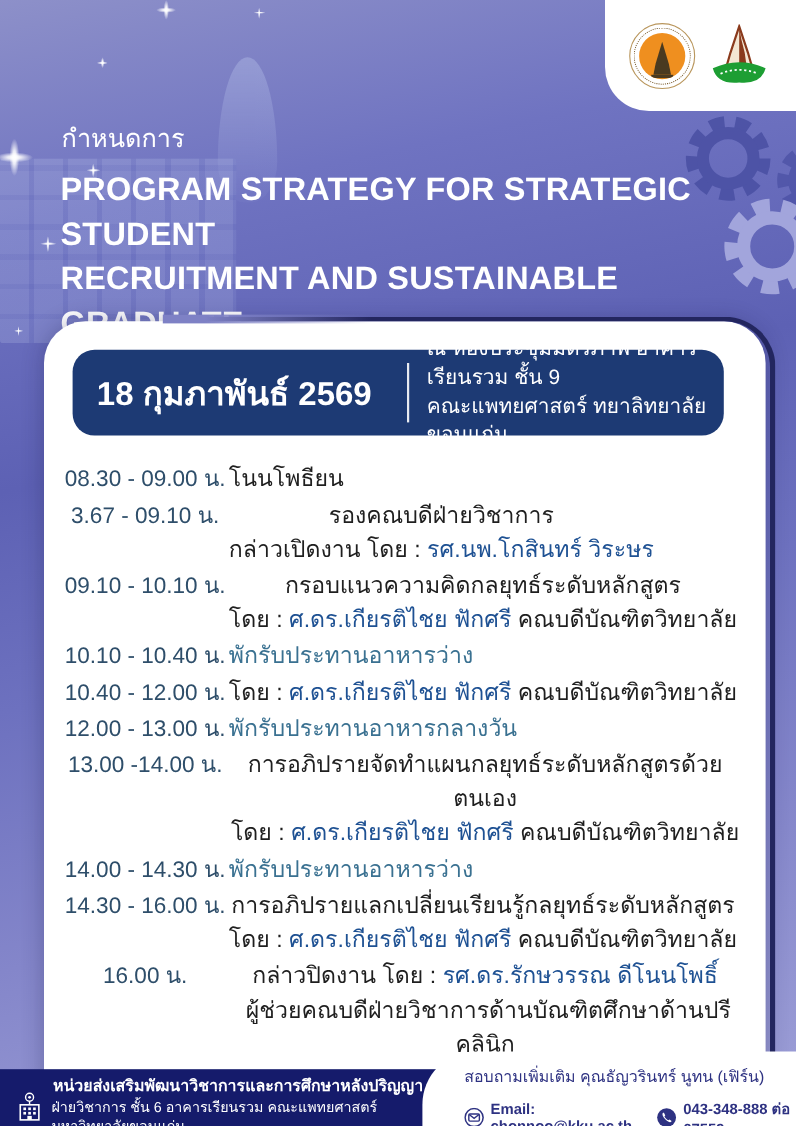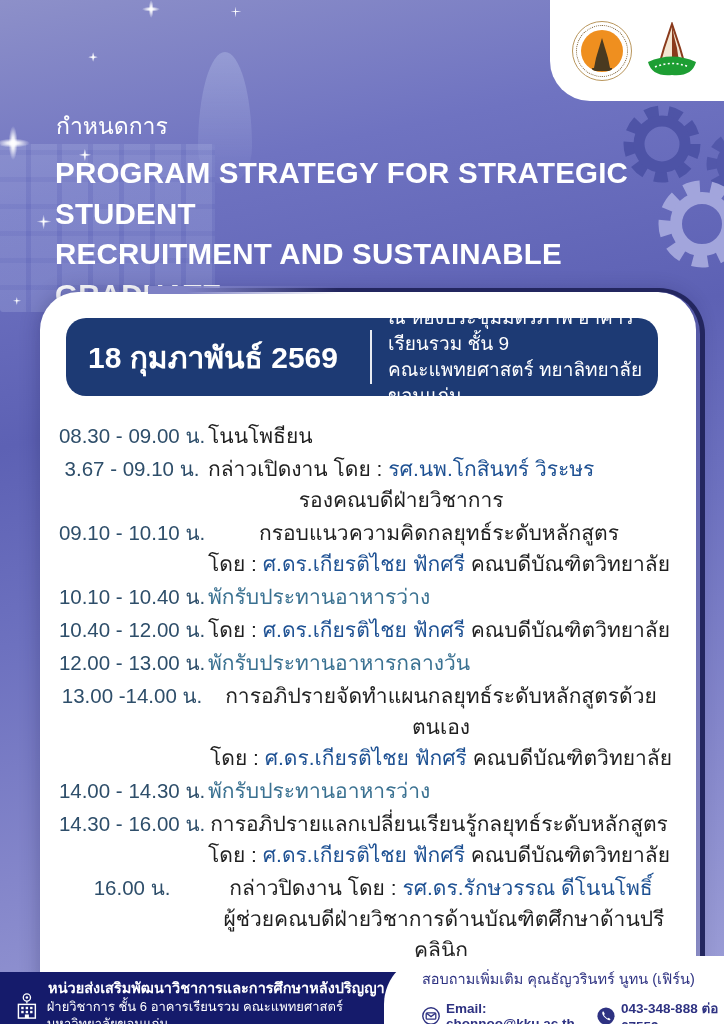--- a/index.html
+++ b/index.html
@@ -148,22 +148,22 @@
         <div class="t">08.30 - 09.00 น.</div>
         <div class="d">
           <div class="line"><span>โนนโพธียน</span><span class="nm"></span><span></span></div>
 
         </div>
       </div>
 
       <div class="row">
         <div class="t">3.67 - 09.10 น.</div>
         <div class="d">
+          <div class="line"><span>รองคณบดีฝ่ายวิชาการ</span><span class="nm"></span><span></span></div>
           <div class="line"><span>กล่าวเปิดงาน โดย : </span><span class="nm">รศ.นพ.โกสินทร์ วิระษร</span><span></span></div>
-          <div class="line"><span>รองคณบดีฝ่ายวิชาการ</span><span class="nm"></span><span></span></div>
         </div>
       </div>
 
       <div class="row">
         <div class="t">09.10 - 10.10 น.</div>
         <div class="d">
           <div class="line"><span>กรอบแนวความคิดกลยุทธ์ระดับหลักสูตร</span><span class="nm"></span><span></span></div>
           <div class="line"><span>โดย : </span><span class="nm">ศ.ดร.เกียรติไชย ฟักศรี</span><span> คณบดีบัณฑิตวิทยาลัย</span></div>
         </div>
       </div>

